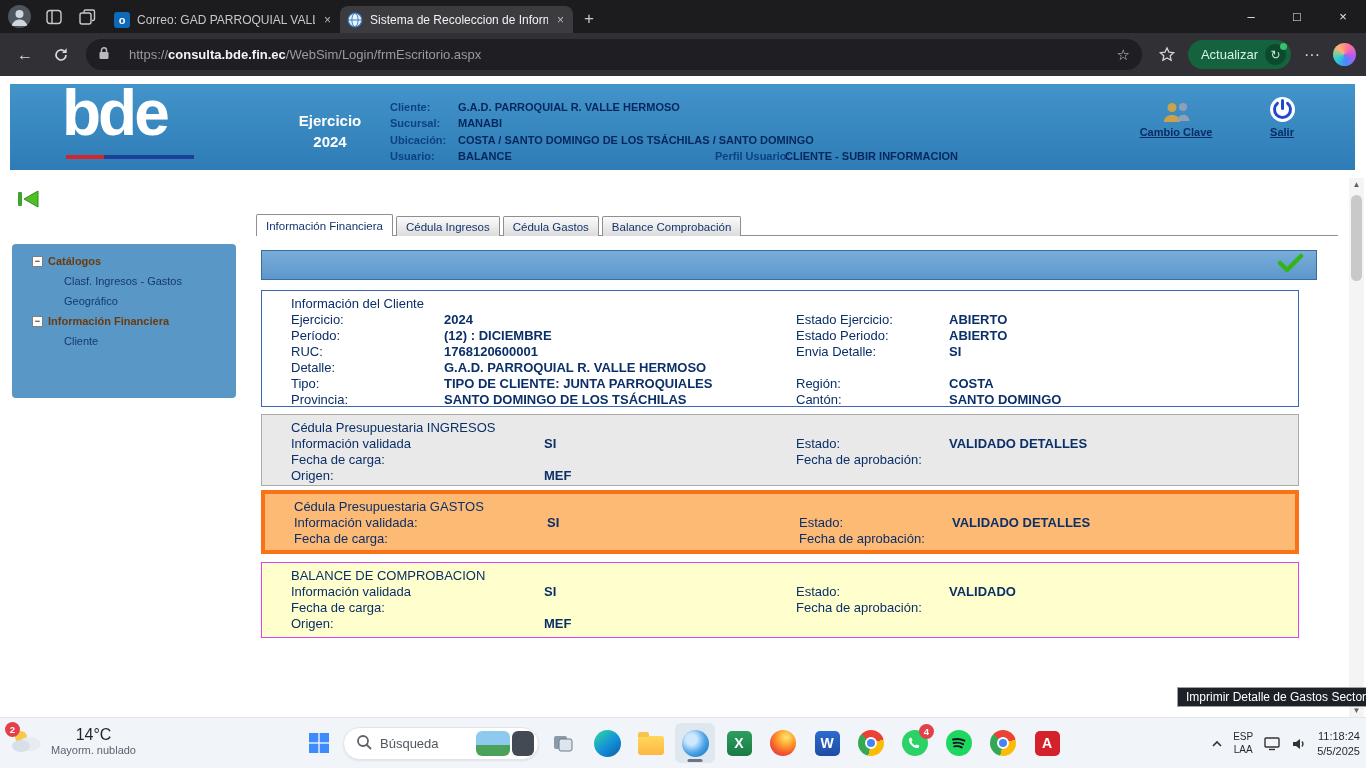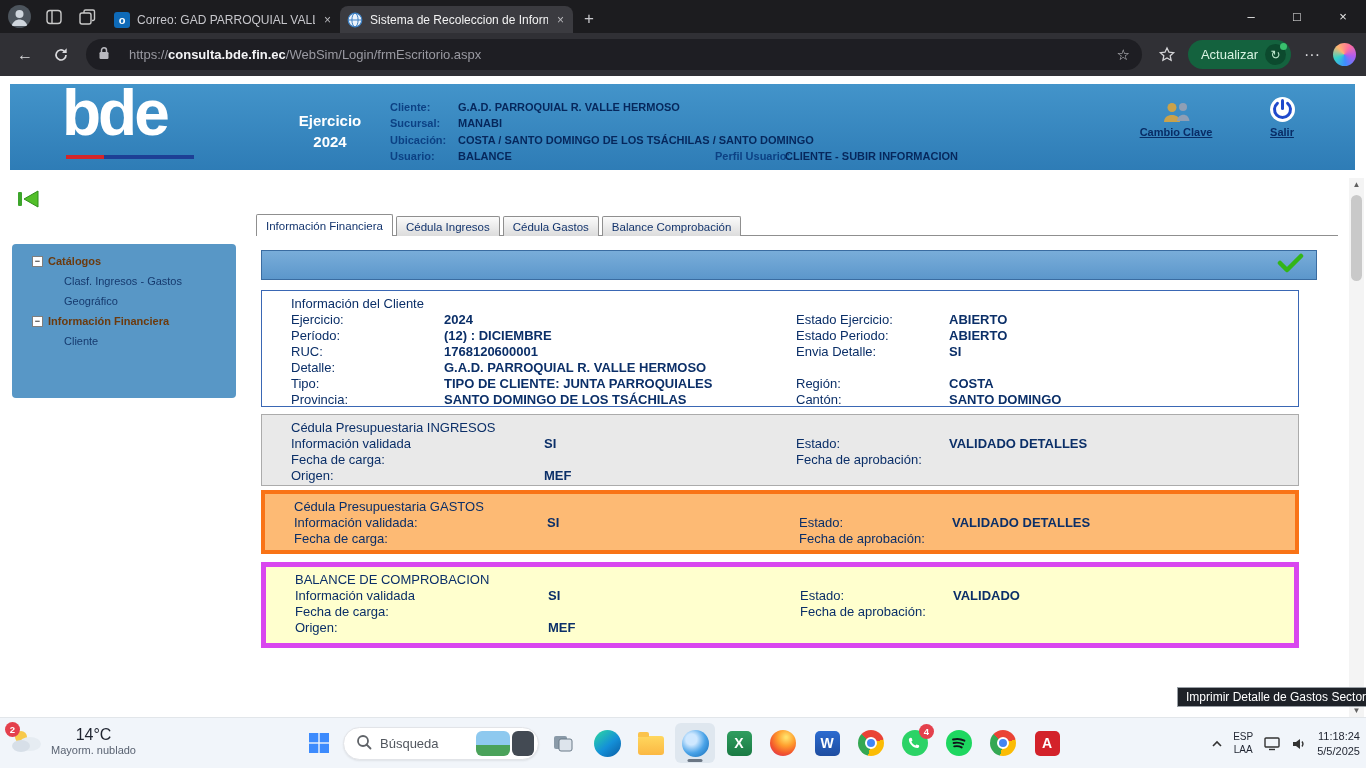--- a/index.html
+++ b/index.html
@@ -66,21 +66,21 @@
   .bluebar{position:absolute;top:174px;left:261px;width:1056px;height:30px;background:linear-gradient(#79add9,#5c97cb);border:1px solid #3a6ca1;display:flex;align-items:center;justify-content:flex-end;padding-right:12px;z-index:2;}
 
   .panel{position:absolute;left:261px;width:1038px;font-size:13px;color:#0b2f68;line-height:16px;padding:5px 8px 0 29px;overflow:hidden;}
   .prow{display:grid;}
   .cgrid{grid-template-columns:153px 352px 153px 1fr;}
   .xgrid{grid-template-columns:253px 252px 153px 1fr;}
   .pv{font-weight:bold;}
   .panel.client{top:214px;height:117px;background:#fff;border:1px solid #3a67b4;}
   .panel.gray{top:338px;height:72px;background:#e9e9e9;border:1px solid #ababab;}
   .panel.pink{top:414px;height:64px;background:#fdba74;border:4px solid #f97316;}
-  .panel.yellow{top:486px;height:86px;background:#ffffce;border:5px solid #d946ef;}
+  .panel.yellow{top:486px;height:76px;background:#ffffce;border:1px solid #d946ef;}
 
   .pg-scroll{position:absolute;top:102px;right:2px;width:15px;height:539px;background:#f4f4f4;}
   .sc-arrow{position:absolute;left:0;width:15px;text-align:center;font-size:8px;color:#606060;}
   .sc-up{top:2px;}
   .sc-down{bottom:2px;}
   .sc-thumb{position:absolute;top:17px;left:2px;width:11px;height:86px;border-radius:6px;background:#c9c9c9;}
 
   .tooltip{position:absolute;top:687px;left:1177px;background:#1e2228;border:1px solid #9aa0a6;color:#fff;font-size:12px;padding:2px 8px;white-space:nowrap;z-index:6;}
 
   

